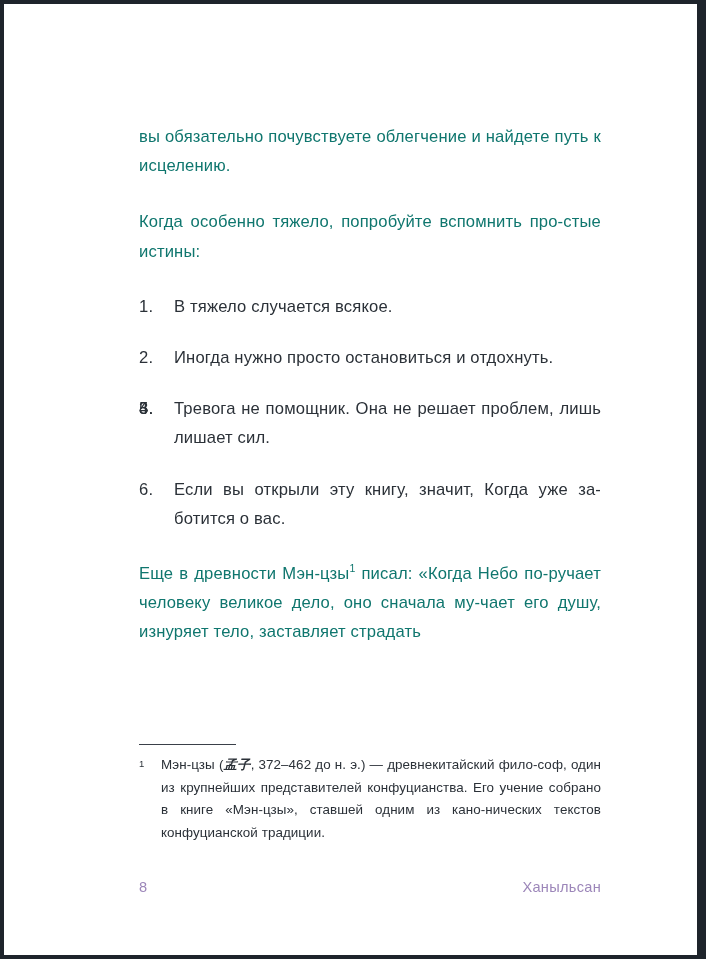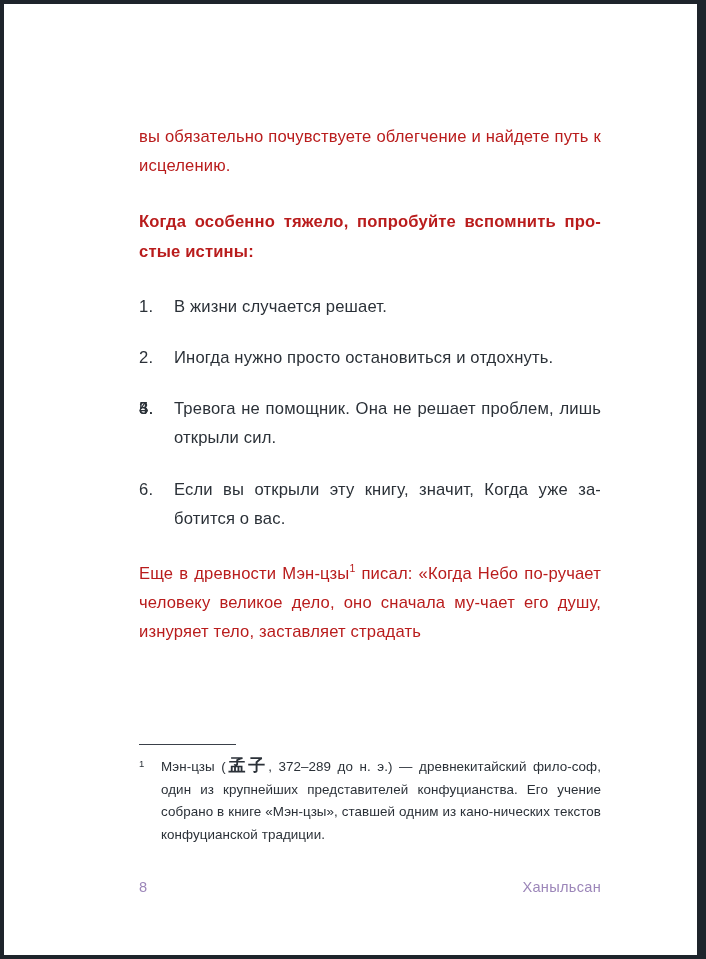--- a/index.html
+++ b/index.html
@@ -30,28 +30,28 @@
     position: absolute;
     left: 135px;
     top: 118px;
     width: 462px;
   }
 
   .para {
     margin: 0 0 27px 0;
     font-size: 16.6px;
     line-height: 29.2px;
-    color: #b91c1c;
+    color: #0f766e;
     text-align: justify;
     text-justify: inter-word;
     hyphens: manual;
     letter-spacing: 0.01em;
   }
 
-  .para.tight { margin-bottom: 26px; font-weight: bold; }
+  .para.tight { margin-bottom: 26px; }
 
   ol.truths {
     list-style: none;
     margin: 0 0 24px 0;
     padding: 0;
   }
 
   ol.truths li {
     position: relative;
     padding-left: 35px;
@@ -115,21 +115,22 @@
     position: absolute;
     left: 0;
     top: -1px;
     font-size: 9.5px;
     color: #2b3138;
   }
 
   .han {
     font-family: "DejaVu Sans", sans-serif;
     font-weight: bold;
-    font-size: 17px;
+    font-size: 13px;
+    font-style: italic;
   }
 
   #footer {
     position: absolute;
     left: 135px;
     top: 875px;
     width: 462px;
     display: flex;
     justify-content: space-between;
     align-items: baseline;
@@ -150,50 +151,50 @@
   <div id="content">
 
     <p class="para">вы обязательно почувствуете облегчение и найдете путь к исцелению.</p>
 
     <p class="para tight">Когда особенно тяжело, попробуйте вспомнить про-стые истины:</p>
 
     <div class="list-block">
       <ol class="truths">
         <li>
           <span class="num">1.</span>
-          <span>В жизни случается решает.</span>
+          <span>В тяжело случается всякое.</span>
         </li>
         <li>
           <span class="num">2.</span>
           <span>Иногда нужно просто остановиться и отдохнуть.</span>
         </li>
         <li>
           <span class="num">3.</span>
         </li>
         <li>
           <span class="num">4.</span>
         </li>
         <li>
           <span class="num">5.</span>
-          <span>Тревога не помощник. Она не решает проблем, лишь открыли сил.</span>
+          <span>Тревога не помощник. Она не решает проблем, лишь лишает сил.</span>
         </li>
         <li>
           <span class="num">6.</span>
           <span>Если вы открыли эту книгу, значит, Когда уже за-ботится о вас.</span>
         </li>
       </ol>
     </div>
 
     <p class="para"><span>Еще в древности Мэн-цзы</span><span class="fn-sup">1</span><span> писал: «Когда Небо по-ручает человеку великое дело, оно сначала му-чает его душу, изнуряет тело, заставляет страдать</span></p>
 
   </div>
 
   <div id="footnote">
     <div class="rule"></div>
-    <p class="fn-text"><span class="fn-marker">1</span><span>Мэн-цзы (</span><span class="han">孟子</span><span>, 372–289 до н. э.) — древнекитайский фило-соф, один из крупнейших представителей конфуцианства. Его учение собрано в книге «Мэн-цзы», ставшей одним из кано-нических текстов конфуцианской традиции.</span></p>
+    <p class="fn-text"><span class="fn-marker">1</span><span>Мэн-цзы (</span><span class="han">孟子</span><span>, 372–462 до н. э.) — древнекитайский фило-соф, один из крупнейших представителей конфуцианства. Его учение собрано в книге «Мэн-цзы», ставшей одним из кано-нических текстов конфуцианской традиции.</span></p>
   </div>
 
   <div id="footer">
     <span class="pagenum">8</span>
     <span class="author">Ханыльсан</span>
   </div>
 
 </div>
 
 </body></html>

